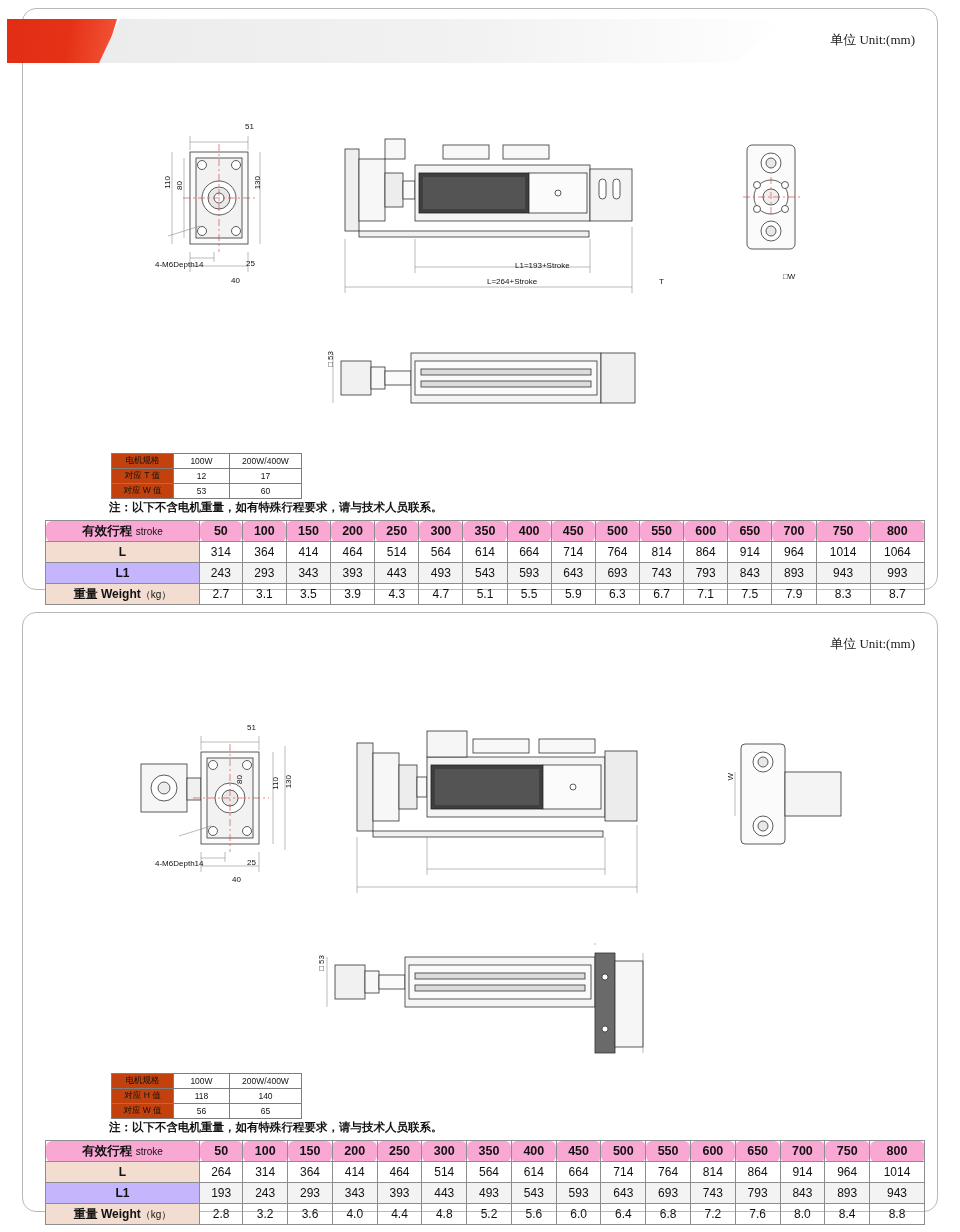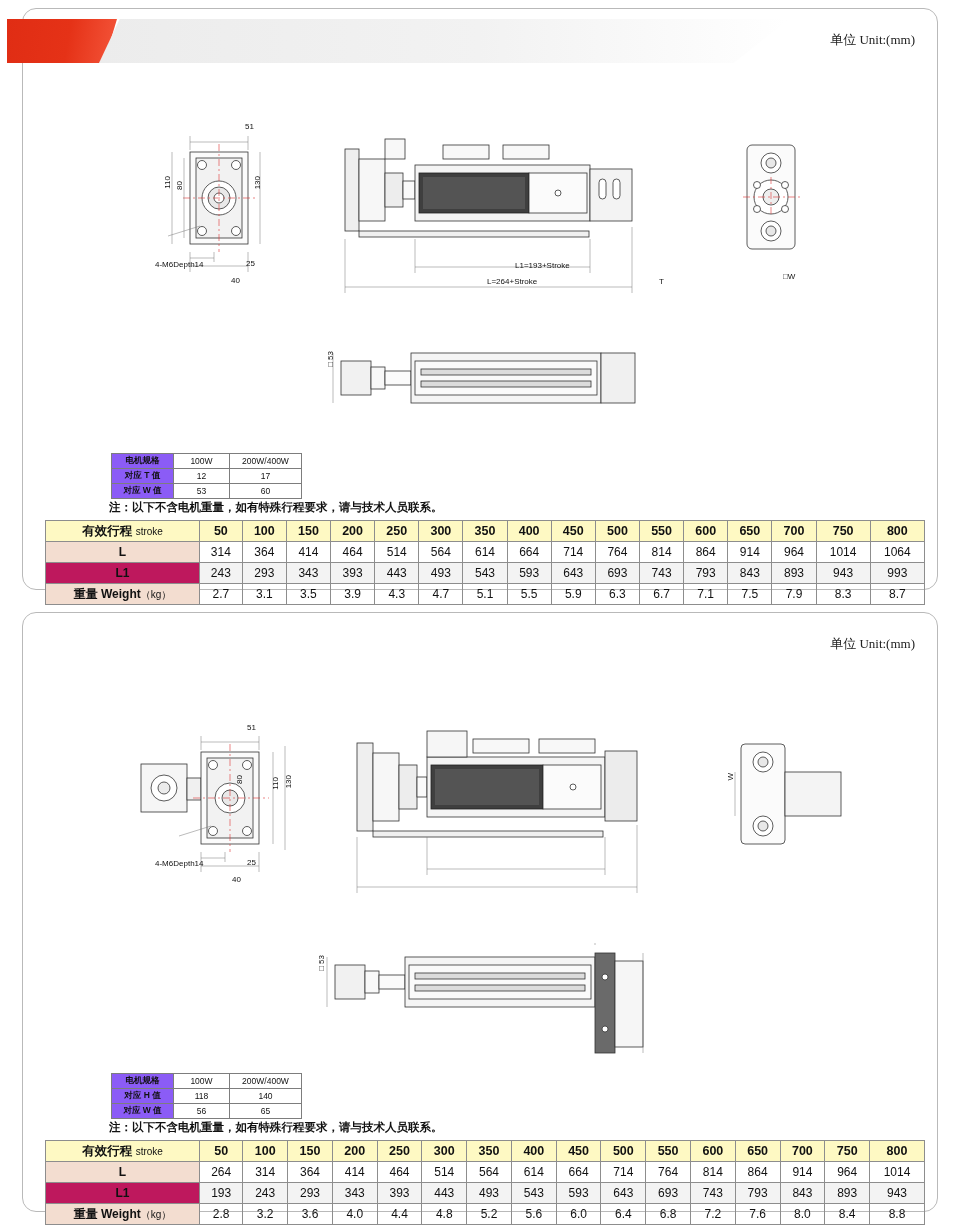--- a/index.html
+++ b/index.html
@@ -81,21 +81,21 @@
     font-size: 8.5px;
     background: #fff;
   }
   .spec td {
     border: 1px solid #7d7d7d;
     padding: 1px 4px;
     text-align: center;
     height: 13px;
     white-space: nowrap;
   }
-  .spec td.lbl { background: #8b5cf6; width: 62px; font-weight: bold; }
+  .spec td.lbl { background: #c2410c; width: 62px; }
   .spec td.c1 { width: 56px; }
   .spec td.c2 { width: 72px; }
 
   .note {
     position: absolute;
     font-size: 11.5px;
     color: #111;
     font-weight: bold;
   }
 
@@ -107,24 +107,24 @@
     width: 880px;
     left: 22px;
   }
   .stroke td, .stroke th {
     border: 1px solid #8d8d8d;
     text-align: center;
     height: 21px;
     font-weight: normal;
     padding: 0 2px;
   }
-  .stroke tr.head td { background: #fef9c3; font-weight: bold; font-size: 12.5px; }
+  .stroke tr.head td { background: #f9a8d4; font-weight: bold; font-size: 12.5px; border-radius: 6px; }
   .stroke td.rowlbl { background: #f3ddd0; width: 154px; font-weight: bold; }
   .stroke tr.alt td { background: #f3f3f3; }
-  .stroke td.rowlbl.alt2 { background: #be185d; }
+  .stroke td.rowlbl.alt2 { background: #c4b5fd; }
   .sub { font-size: 10px; font-weight: normal; }
 
   svg { display: block; }
 </style>
 </head>
 <body>
 
 <div class="page">
 
   <div class="panel s1">

